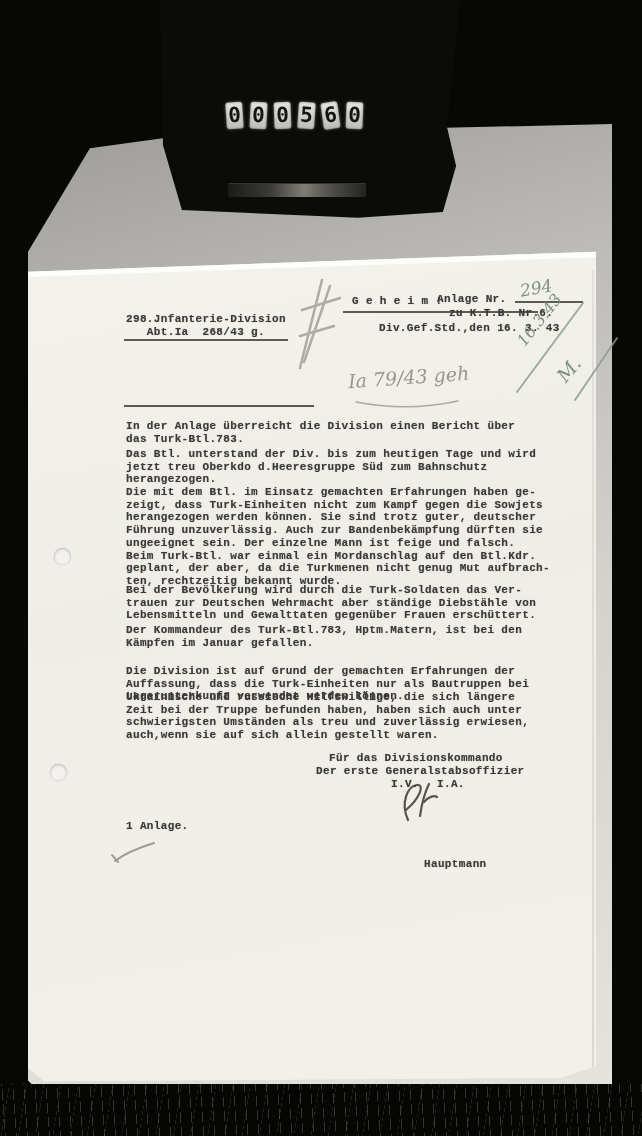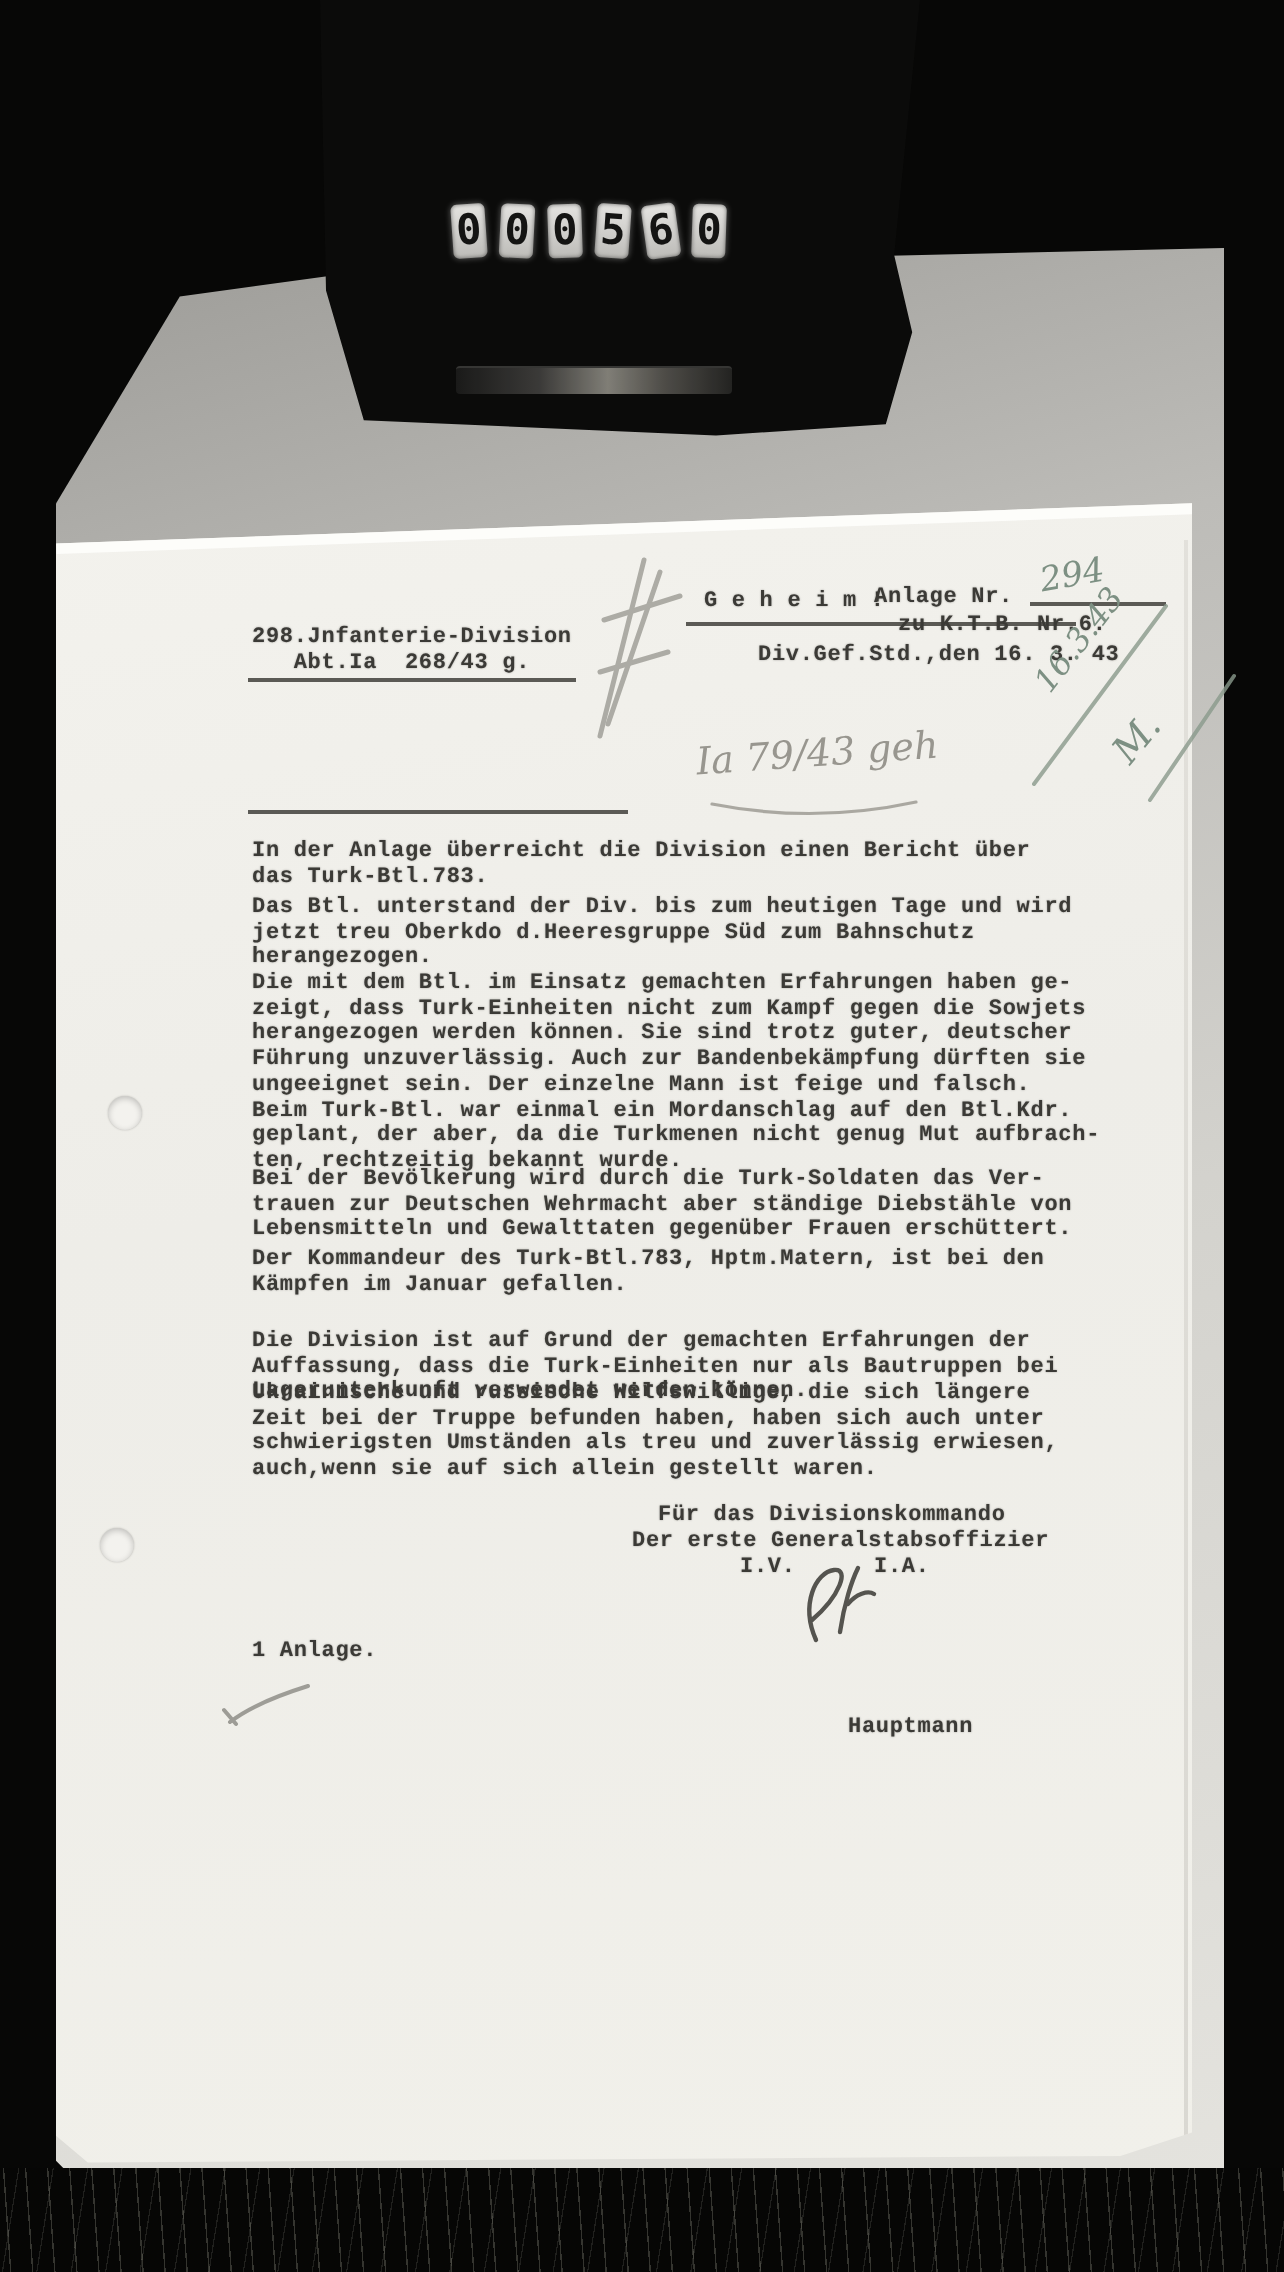--- a/index.html
+++ b/index.html
@@ -167,21 +167,21 @@
   <div class="tw" style="left:126px;top:630px;width:446px;margin-top:35px;">Die Division ist auf Grund der gemachten Erfahrungen der
 Auffassung, dass die Turk-Einheiten nur als Bautruppen bei
 Lagerunterkunft verwendet werden können.</div>
   <div class="tw" style="left:126px;top:691px;width:446px;">Ukrainische und russische Hilfswillige, die sich längere
 Zeit bei der Truppe befunden haben, haben sich auch unter
 schwierigsten Umständen als treu und zuverlässig erwiesen,
 auch,wenn sie auf sich allein gestellt waren.</div>
 
   <div class="tw" style="left:329px;top:752px;">Für das Divisionskommando</div>
   <div class="tw" style="left:316px;top:765px;">Der erste Generalstabsoffizier</div>
-  <div class="tw" style="left:370px;top:778px;">I.V.</div>
+  <div class="tw" style="left:391px;top:778px;">I.V.</div>
   <div class="tw" style="left:437px;top:778px;">I.A.</div>
   <svg class="mark" style="left:396px;top:780px;" width="48" height="44">
     <g fill="none" stroke="#45443f" stroke-width="2.2" stroke-linecap="round" opacity=".9">
       <path d="M12,40 C4,22 12,6 21,5 C29,4 24,18 10,30"></path>
       <path d="M24,36 C26,22 30,10 33,4"></path>
       <path d="M28,22 C32,17 38,15 41,17"></path>
     </g>
   </svg>
   <div class="tw" style="left:424px;top:820px;margin-top:38px;">Hauptmann</div>
 

